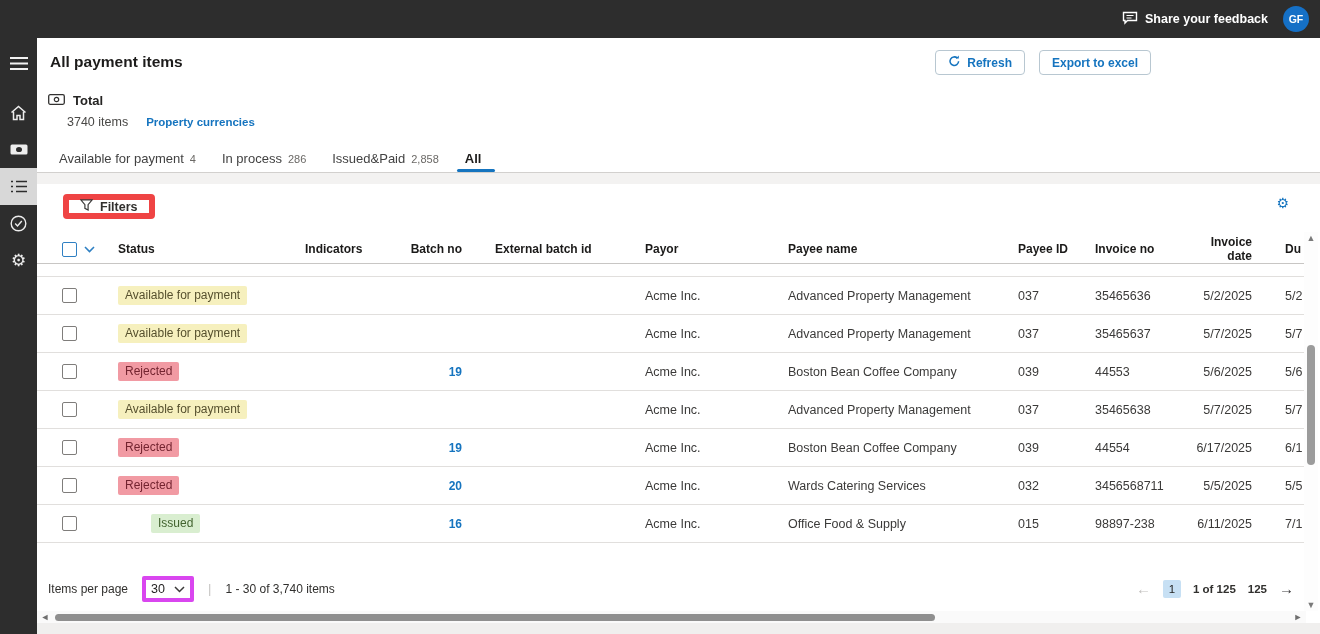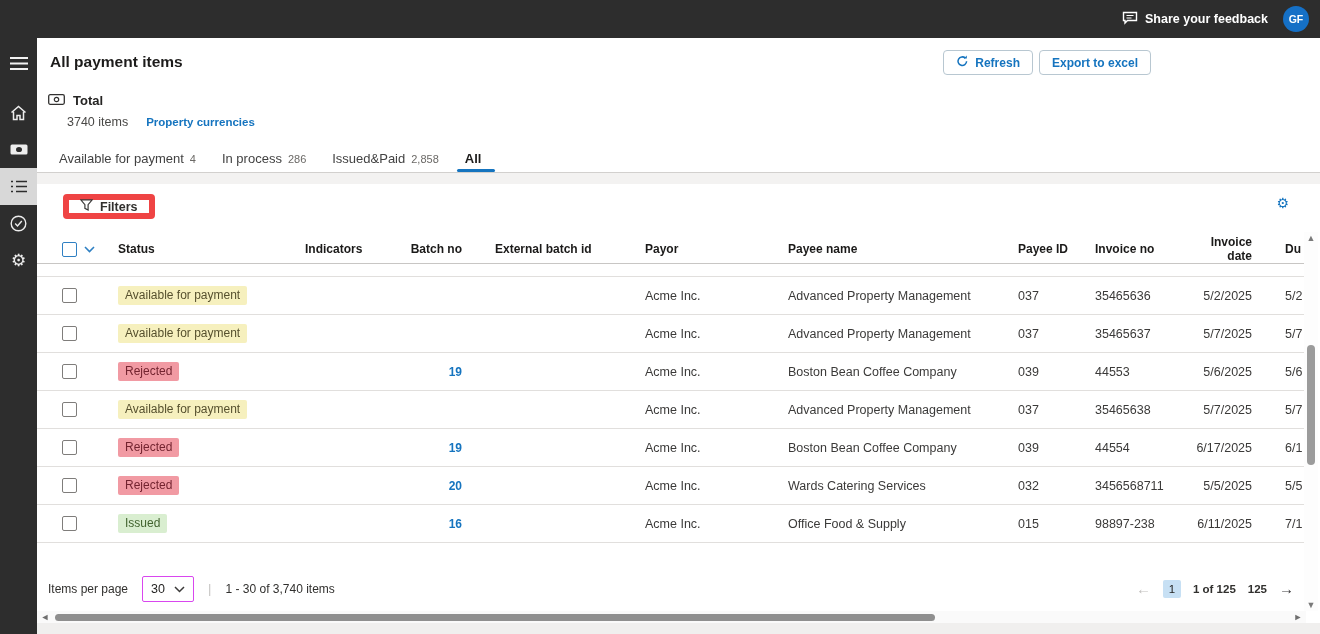--- a/index.html
+++ b/index.html
@@ -25,21 +25,21 @@
   .sidebar { position:absolute; top:38px; left:0; width:37px; height:596px; background:var(--topbar-bg); z-index:4; }
   .side-item { width:37px; height:37px; display:flex; align-items:center; justify-content:center; color:#ededed; cursor:pointer; }
   .side-hamburger { margin-top:7px; margin-bottom:12px; }
   .side-item.selected { background:#d8d8d8; color:#2d2d2d; }
   .side-item svg { display:block; }
   .glyph-gear { font-size:17px; line-height:1; }
 
   
   .main { position:absolute; top:38px; left:37px; width:1126px; height:596px; background:#fff; }
   .page-title { position:absolute; left:13px; top:15px; font-size:15.5px; font-weight:700; color:#1d1c1b; }
-  .actions { position:absolute; right:12px; top:12px; display:flex; gap:6px; }
+  .actions { position:absolute; right:12px; top:12px; display:flex; gap:14px; }
   .btn-outline { height:25px; border:1px solid #b8c7d1; border-radius:4px; background:#fff; color:var(--accent);
                  font-size:12px; font-weight:700; display:flex; align-items:center; gap:6px; padding:0 12px; cursor:pointer; font-family:inherit; }
 
   .summary { position:absolute; left:11px; top:55px; }
   .summary-head { display:flex; align-items:center; gap:8px; font-size:13px; font-weight:700; color:#252423; }
   .summary-sub { margin-left:19px; margin-top:7px; display:flex; align-items:center; gap:18px; }
   .summary-count { font-size:12.5px; color:#494846; }
   .link { color:var(--accent); font-size:11.5px; font-weight:700; cursor:pointer; }
 
   .tabs { position:absolute; left:0; top:109px; width:1283px; height:26px; border-bottom:1px solid #d2d0ce; display:flex; padding-left:14px; }
@@ -68,27 +68,27 @@
   .c-sel { padding-left:25px; }
   .c-status { padding-left:6px; }
   .c-batch { text-align:right !important; padding-right:8px; }
   .c-ext, .c-due { padding-left:25px; }
   .c-idate { text-align:right !important; padding-right:8px; }
   .checkbox { width:15px; height:15px; border:1.5px solid #7f7d7b; border-radius:2px; background:#fff; cursor:pointer; }
   .cb-blue { border-color:#2f80c3; }
   .badge { display:inline-block; font-size:12px; padding:2px 7px 3px; border-radius:2px; line-height:14px; }
   .badge-available { background:var(--badge-available-bg); color:var(--badge-available-text); }
   .badge-rejected  { background:var(--badge-rejected-bg);  color:var(--badge-rejected-text); }
-  .badge-issued    { background:var(--badge-issued-bg);    color:var(--badge-issued-text); }
+  .badge-issued    { background:var(--badge-issued-bg);    color:var(--badge-issued-text);margin-left:33px; }
   .batch-link { color:var(--accent); font-weight:700; font-size:12px; cursor:pointer; text-decoration:none; }
 
   
   .pagination { position:absolute; left:11px; right:26px; top:386px; height:37px; display:flex; align-items:center; justify-content:space-between; }
   .pag-left { display:flex; align-items:center; gap:14px; font-size:12px; color:#31302e; }
-  .size-select { width:52px; height:26px; border:1px solid #d946ef; border-radius:2px; display:flex; align-items:center; justify-content:center; gap:9px; font-size:12.5px; color:#252423; cursor:pointer; background:#fff; }
+  .size-select { width:52px; height:26px; border:4px solid #d946ef; border-radius:2px; display:flex; align-items:center; justify-content:center; gap:9px; font-size:12.5px; color:#252423; cursor:pointer; background:#fff; }
   .pag-pipe { color:#c6c4c2; font-size:13px; }
   .pag-range { font-size:12px; color:#31302e; }
   .pag-right { display:flex; align-items:center; gap:12px; font-size:11.5px; color:#31302e; }
   .pag-arrow { font-size:15px; line-height:1; cursor:pointer; color:#39383a; }
   .pag-arrow.disabled { color:#c3c1bf; cursor:default; }
   .page-box { min-width:18px; height:18px; line-height:18px; text-align:center; background:#c7e0f4; border-radius:2px; font-size:11.5px; color:#252423; padding:0 2px; cursor:pointer; }
   .page-info, .page-last { font-weight:600; cursor:default; }
   .page-last { cursor:pointer; }
 
   

